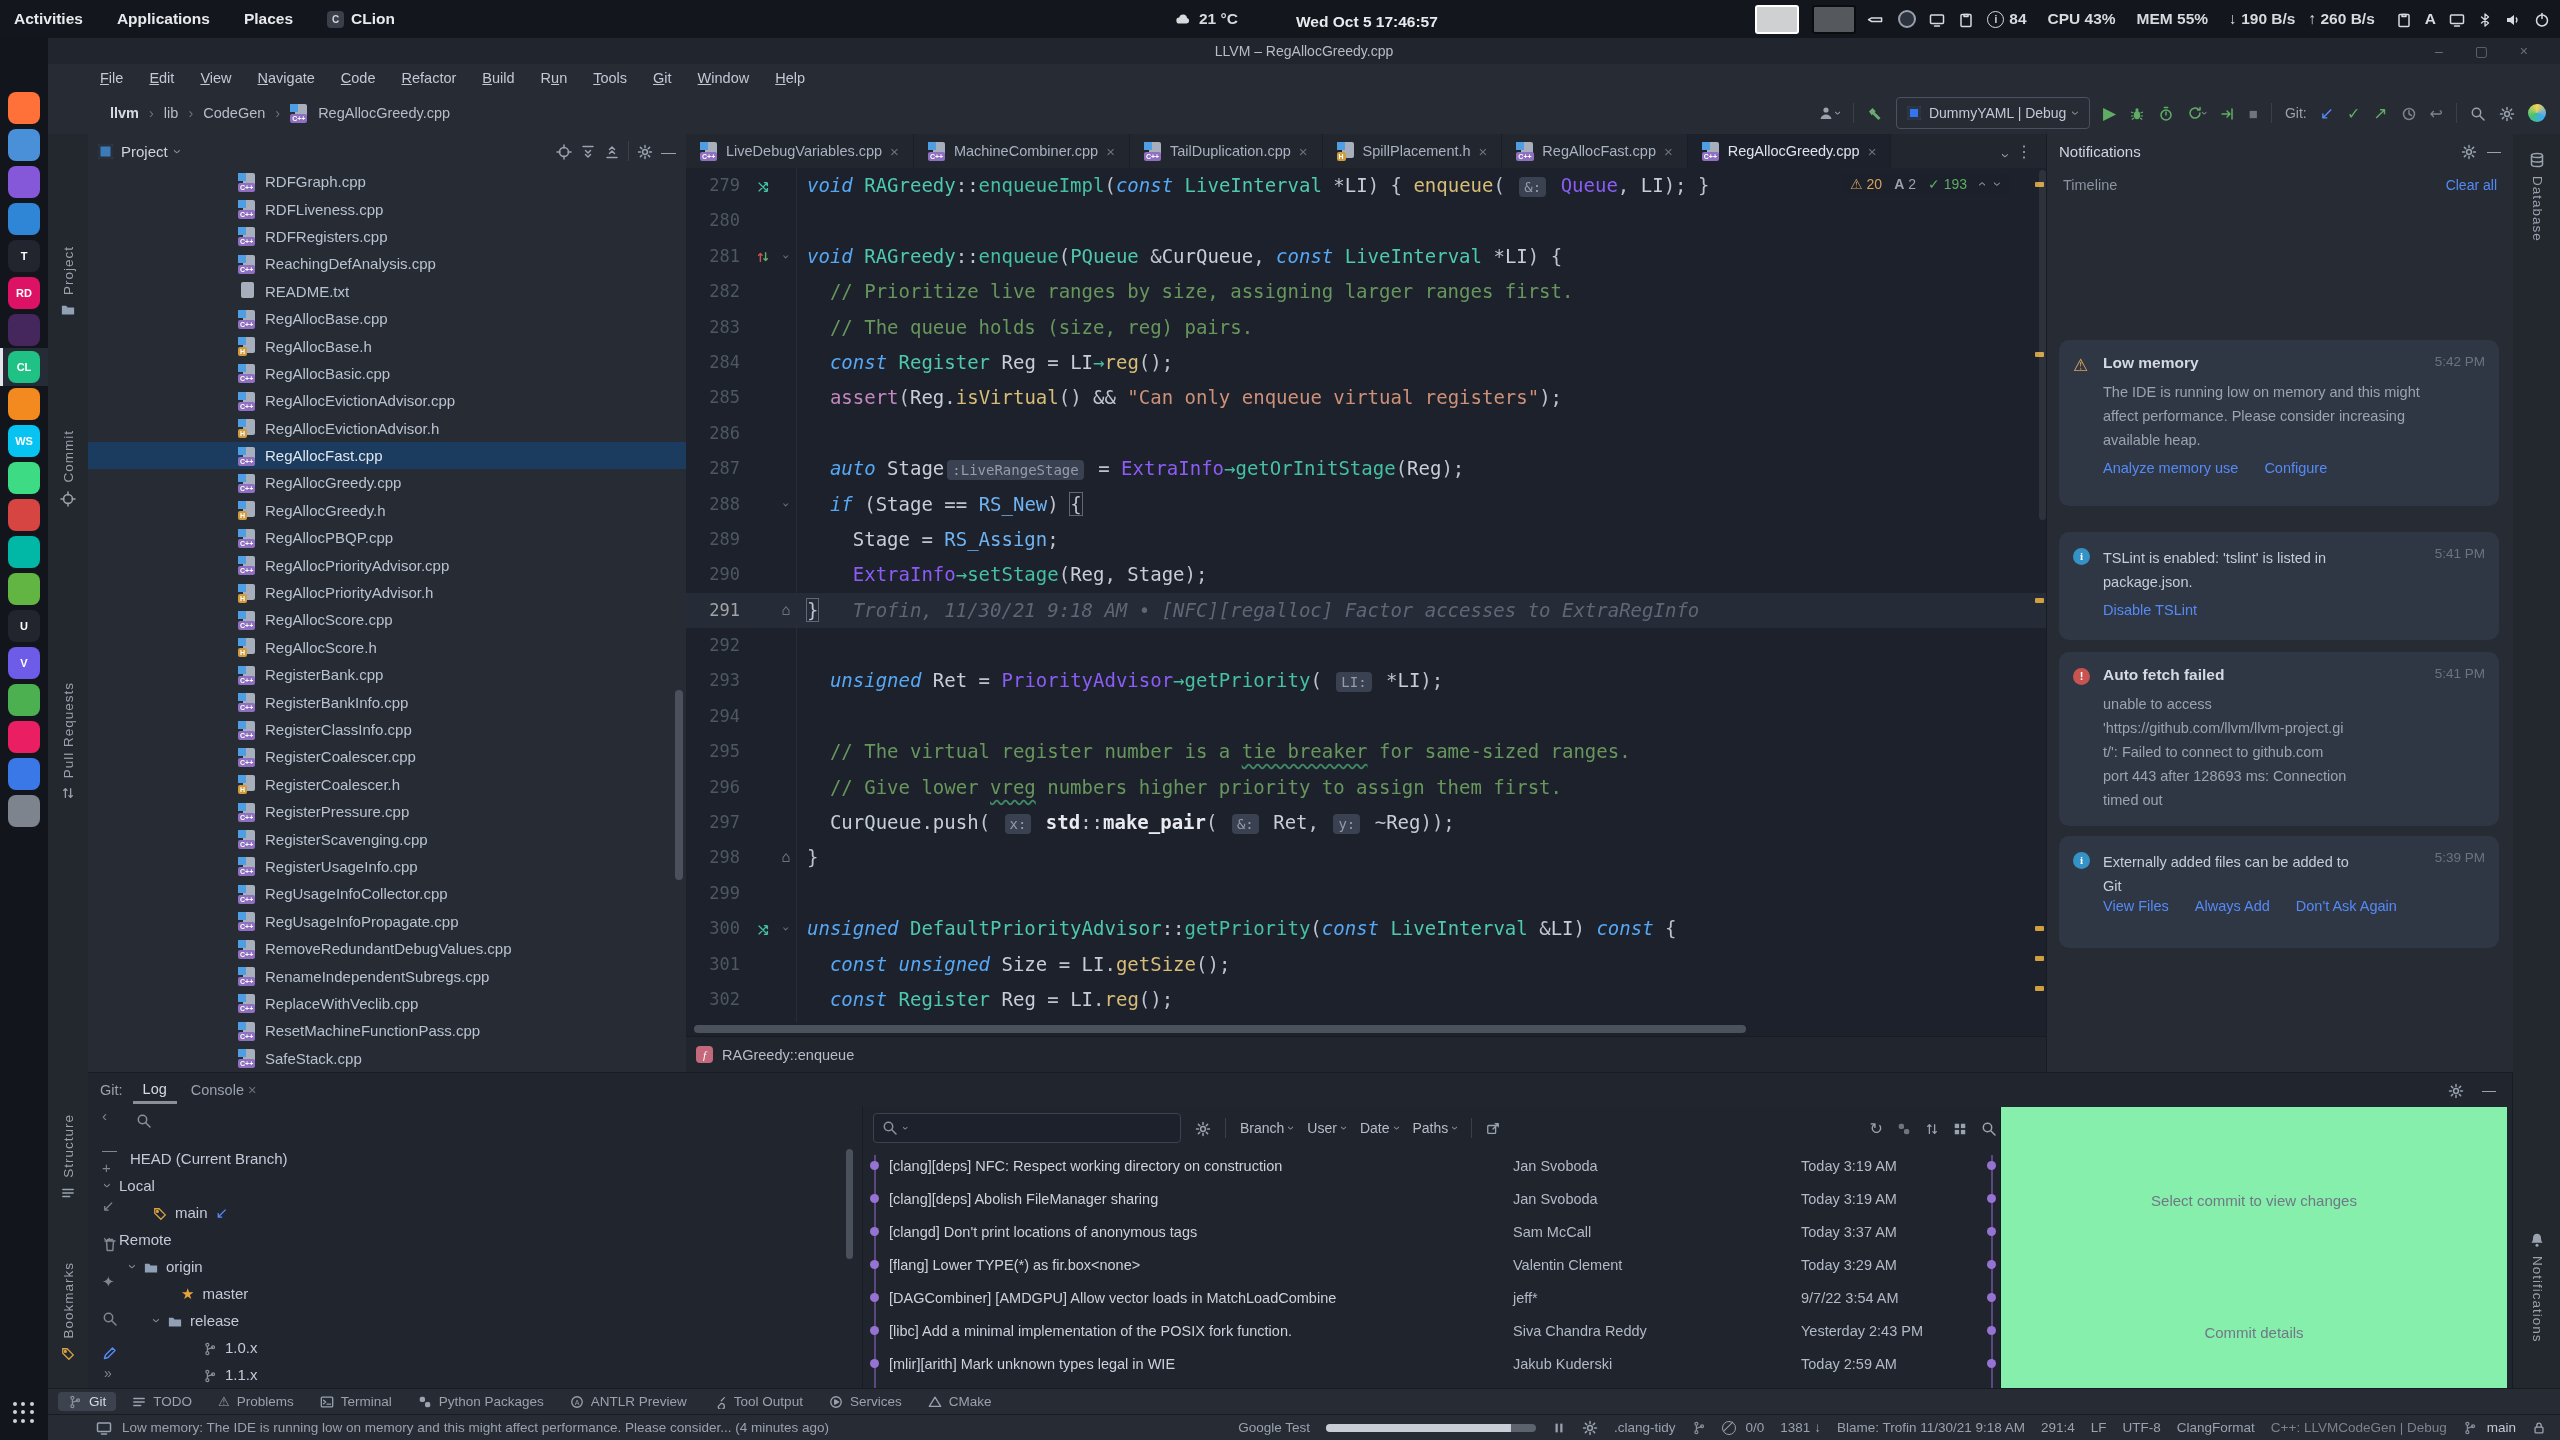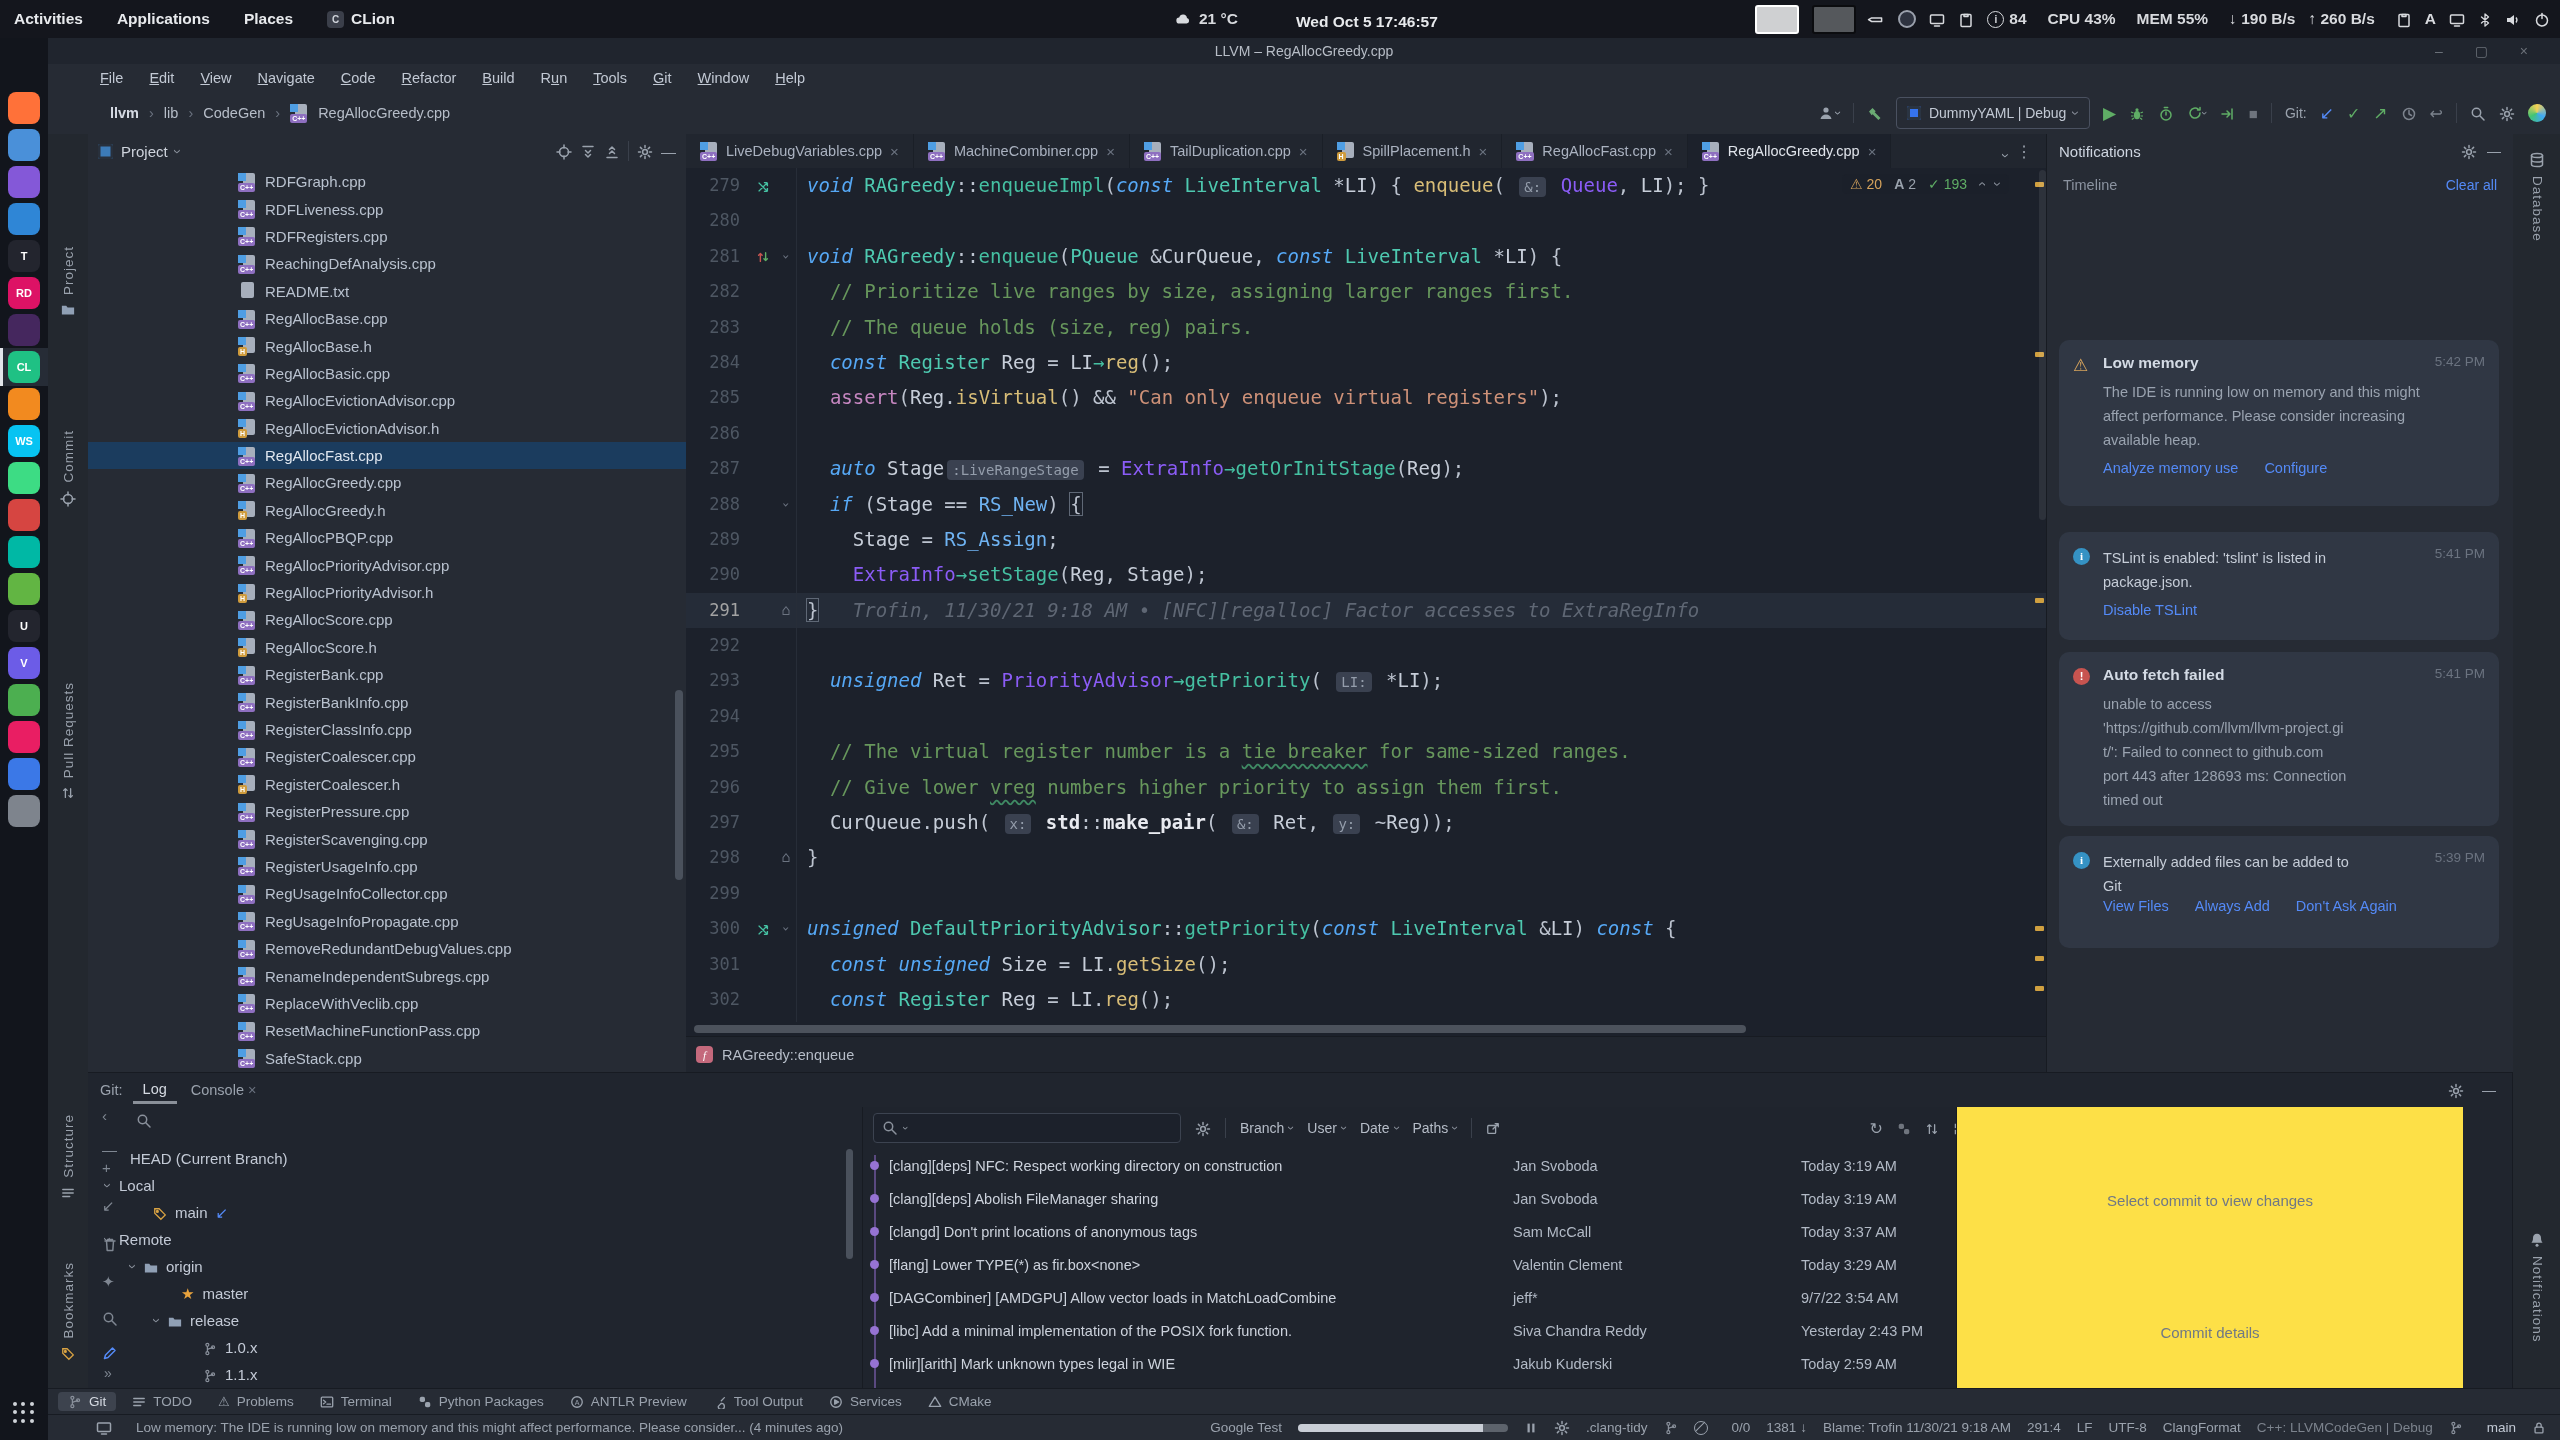--- a/index.html
+++ b/index.html
@@ -98,21 +98,21 @@
   .cmsg{position:absolute;left:26px;white-space:nowrap;}
   .cauth{position:absolute;left:650px;color:#b2bac6;}
   .cdate{position:absolute;left:938px;color:#b2bac6;}
   .gdot{position:absolute;width:9px;height:9px;border-radius:50%;background:#9673d3;}
   
   #twbar{left:48px;top:1388px;width:2512px;height:26px;background:#262b34;border-top:1px solid #171b22;display:flex;align-items:center;padding-left:10px;box-sizing:border-box;gap:6px;}
   .twitem{display:flex;align-items:center;gap:7px;padding:2px 10px;border-radius:4px;font-size:13.5px;color:#9aa2ad;}
   .twitem.active{background:#3d434e;color:#d5dae2;}
   #statusbar{left:48px;top:1414px;width:2512px;height:26px;background:#262b34;border-top:1px solid #171b22;
              display:flex;align-items:center;font-size:13.5px;color:#9aa2ad;padding:0 14px 0 48px;box-sizing:border-box;gap:16px;}
-  .sseg{white-space:nowrap;display:flex;align-items:center;gap:24px;}
+  .sseg{white-space:nowrap;display:flex;align-items:center;gap:10px;}
   a,.lnk{color:#548af7;text-decoration:none;cursor:pointer;}
 </style>
 </head>
 <body>
 
 <div id="root">
   <div id="gnome" class="abs">
       <div class="flex" style="position:absolute;left:14px;top:0;height:38px;gap:0">
     <span class="gitem">Activities</span>
     <span class="gitem">Applications</span>
@@ -1090,21 +1090,21 @@
           </div>
           <div class="commitrow" style="top:231px">
       <span class="gdot" style="left:7px"></span>
       <span class="cmsg">[mlir][gpu] Fix GCC -Wparenthesis warning</span>
       <span class="cauth">Christian Sigg</span>
       <span class="cdate">Today 2:56 AM</span>
       <span class="gdot" style="left:1124px"></span>
           </div>
         </div>
       </div>
-      <div class="abs" style="left:1868px;top:34px;width:506px;height:282px;background:#fde047;border-left:1px solid #171b22">
+      <div class="abs" style="left:1912px;top:34px;width:506px;height:282px;background:#86efac;border-left:1px solid #171b22">
      <div style="text-align:center;margin-top:85px;color:#707885;font-size:15px">Select commit to view changes</div>
      <div style="text-align:center;margin-top:115px;color:#707885;font-size:15px">Commit details</div>
       </div>
     </div>
   <div id="twbar" class="abs">
       <span class="twitem active">
         <svg class="ic ic14" viewBox="0 0 16 16" fill="none" stroke="#8a919c" stroke-width="1.4">
           <circle cx="5" cy="3.2" r="1.7"></circle>
           <circle cx="5" cy="12.8" r="1.7"></circle>
           <circle cx="11.5" cy="6" r="1.7"></circle>

